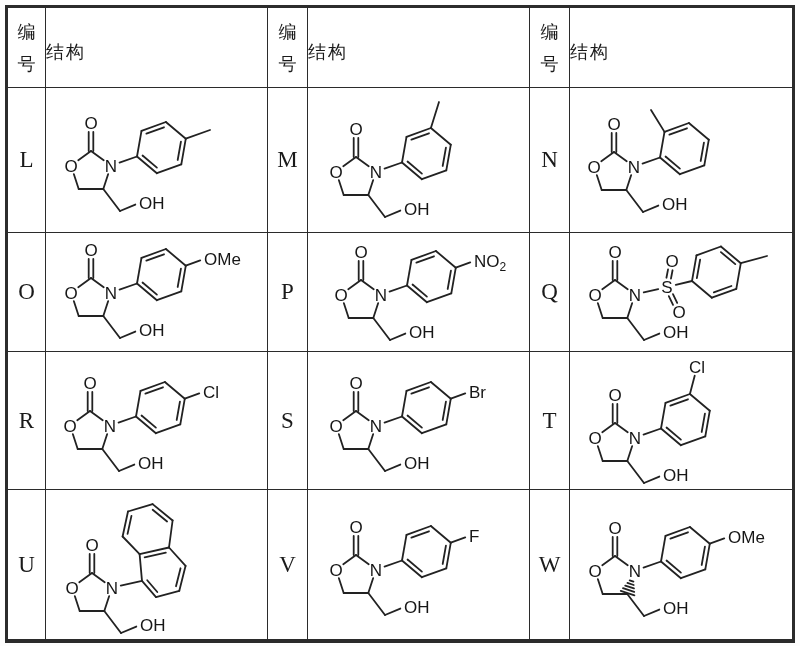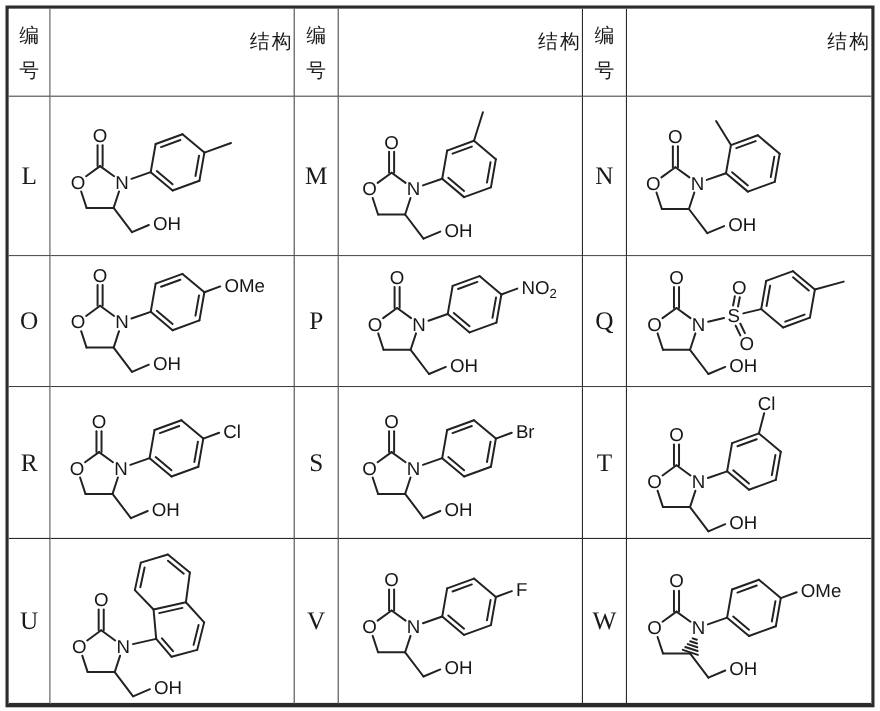--- a/index.html
+++ b/index.html
@@ -21,22 +21,22 @@
     box-sizing:border-box;
     overflow:hidden;
     background:#fff;
   }
   .cell.lastcol{border-right:none;}
   .id-h{
     display:flex;flex-direction:column;align-items:center;justify-content:center;
     gap:14px;font-size:18px;line-height:1;
   }
   .st-h{
-    display:flex;align-items:flex-start;justify-content:flex-end;
-    padding-top:18px;font-size:18px;letter-spacing:2px;
+    display:flex;align-items:flex-start;justify-content:flex-start;
+    padding-top:32px;font-size:18px;letter-spacing:2px;
   }
   .id-cell{
     display:flex;align-items:center;justify-content:center;
     font-size:23px;
   }
   .st-cell{display:flex;align-items:stretch;justify-content:flex-start;}
   .mol line{stroke:#222;stroke-width:1.8;stroke-linecap:round;}
   .mol text{
     font-family:"Liberation Sans", sans-serif;
     font-size:17px;fill:#161616;

